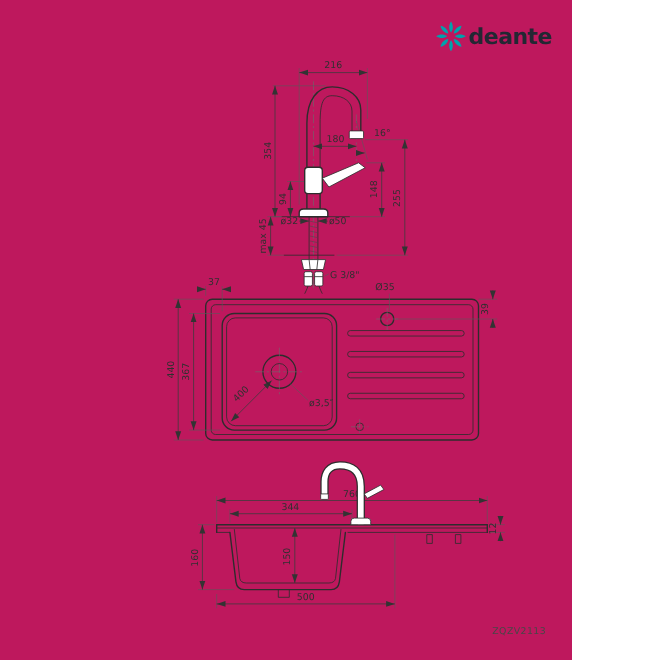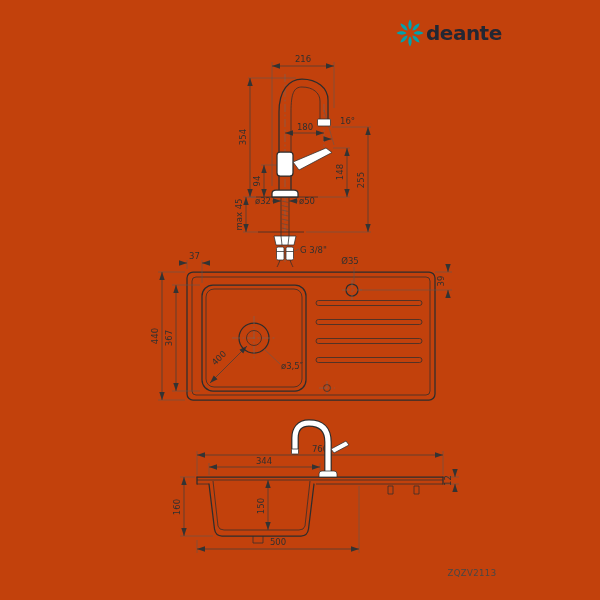--- a/index.html
+++ b/index.html
@@ -1,16 +1,16 @@
 <!DOCTYPE html>
 <html><head>
 <meta charset="utf-8">
 <style>
   html,body{margin:0;padding:0;background:#fff;}
-  .stage{position:relative;width:600px;height:600px;background:#c2410c;overflow:hidden;
+  .stage{position:relative;width:520px;height:600px;background:#be185d;overflow:hidden;
          font-family:"DejaVu Sans",sans-serif;}
   svg{display:block;}
   .ol  {stroke:#2d2d2d;stroke-width:1.25;fill:none;stroke-linejoin:round;stroke-linecap:round;}
   .ol2 {stroke:#2d2d2d;stroke-width:0.75;fill:none;stroke-linejoin:round;}
   .diml{stroke:#3c3c3c;stroke-width:0.7;fill:none;}
   .ext {stroke:#5a5a5a;stroke-width:0.55;fill:none;}
   .cl  {stroke:#6a6a6a;stroke-width:0.55;fill:none;stroke-dasharray:8 2.5 2 2.5;}
   text.dim{font-family:"DejaVu Sans",sans-serif;font-size:8.5px;fill:#303030;}
   text.brand{font-family:"DejaVu Sans",sans-serif;font-size:20px;font-weight:bold;fill:#232733;letter-spacing:-0.5px;}
   text.code{font-family:"DejaVu Sans",sans-serif;font-size:8.5px;fill:#474747;letter-spacing:0.4px;}

